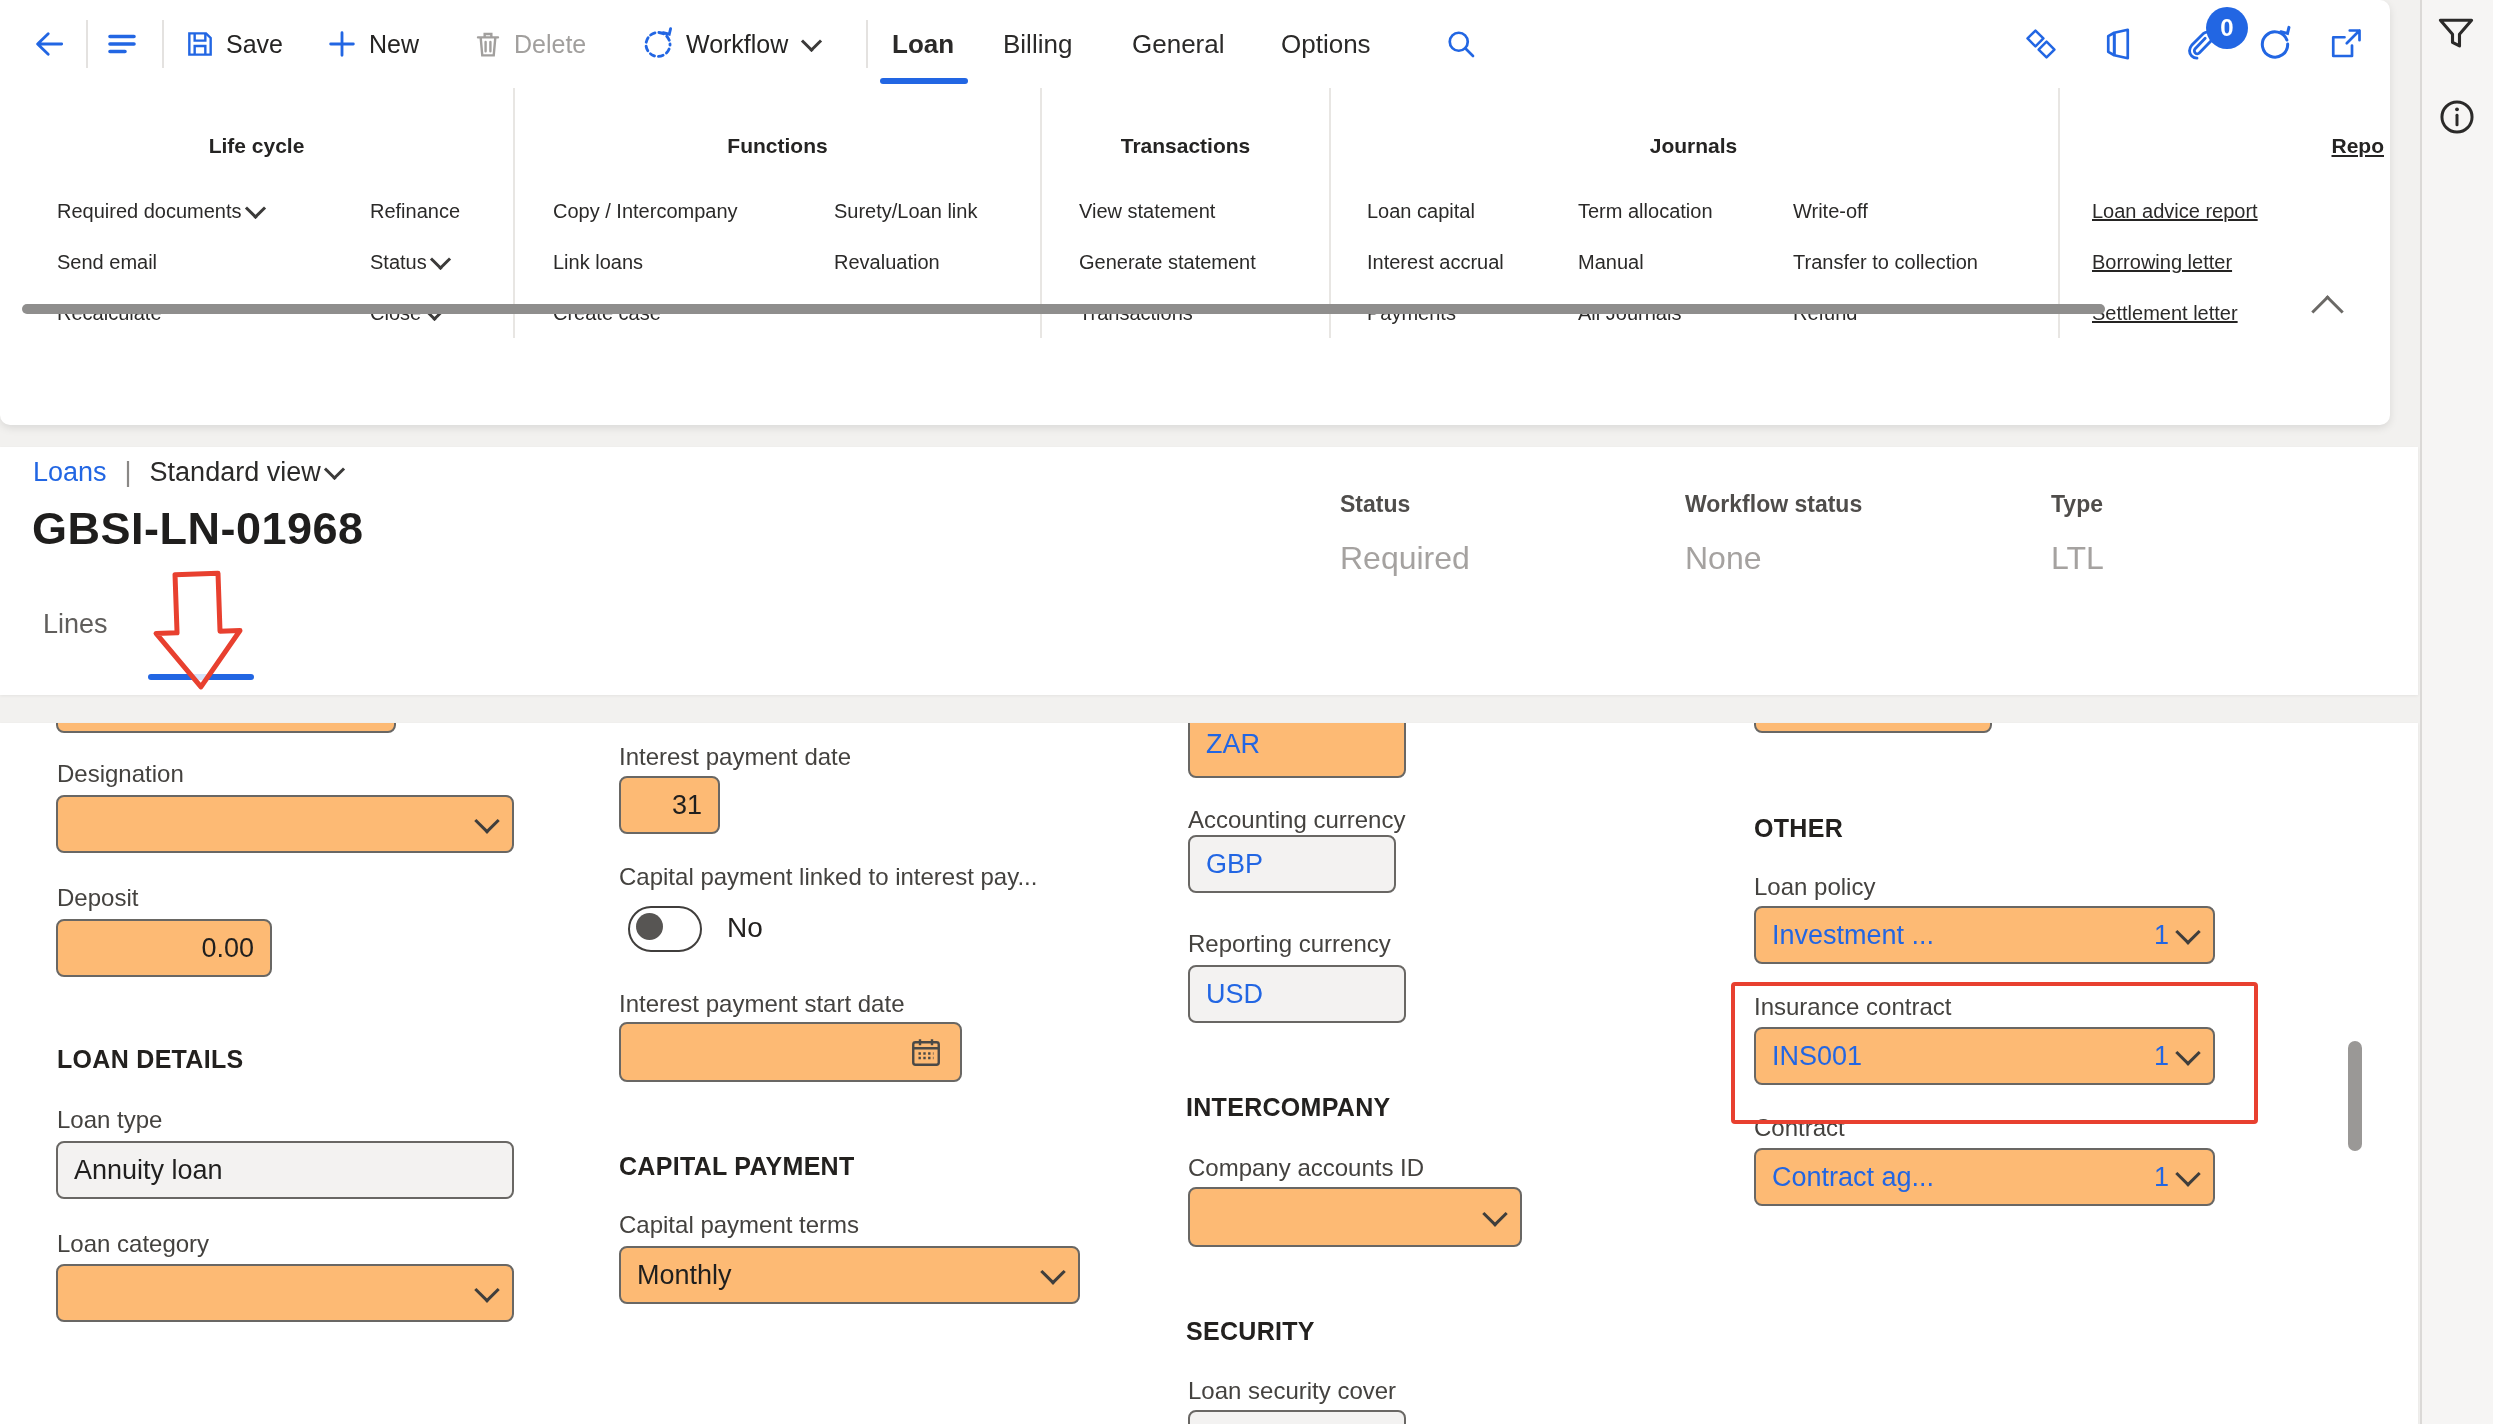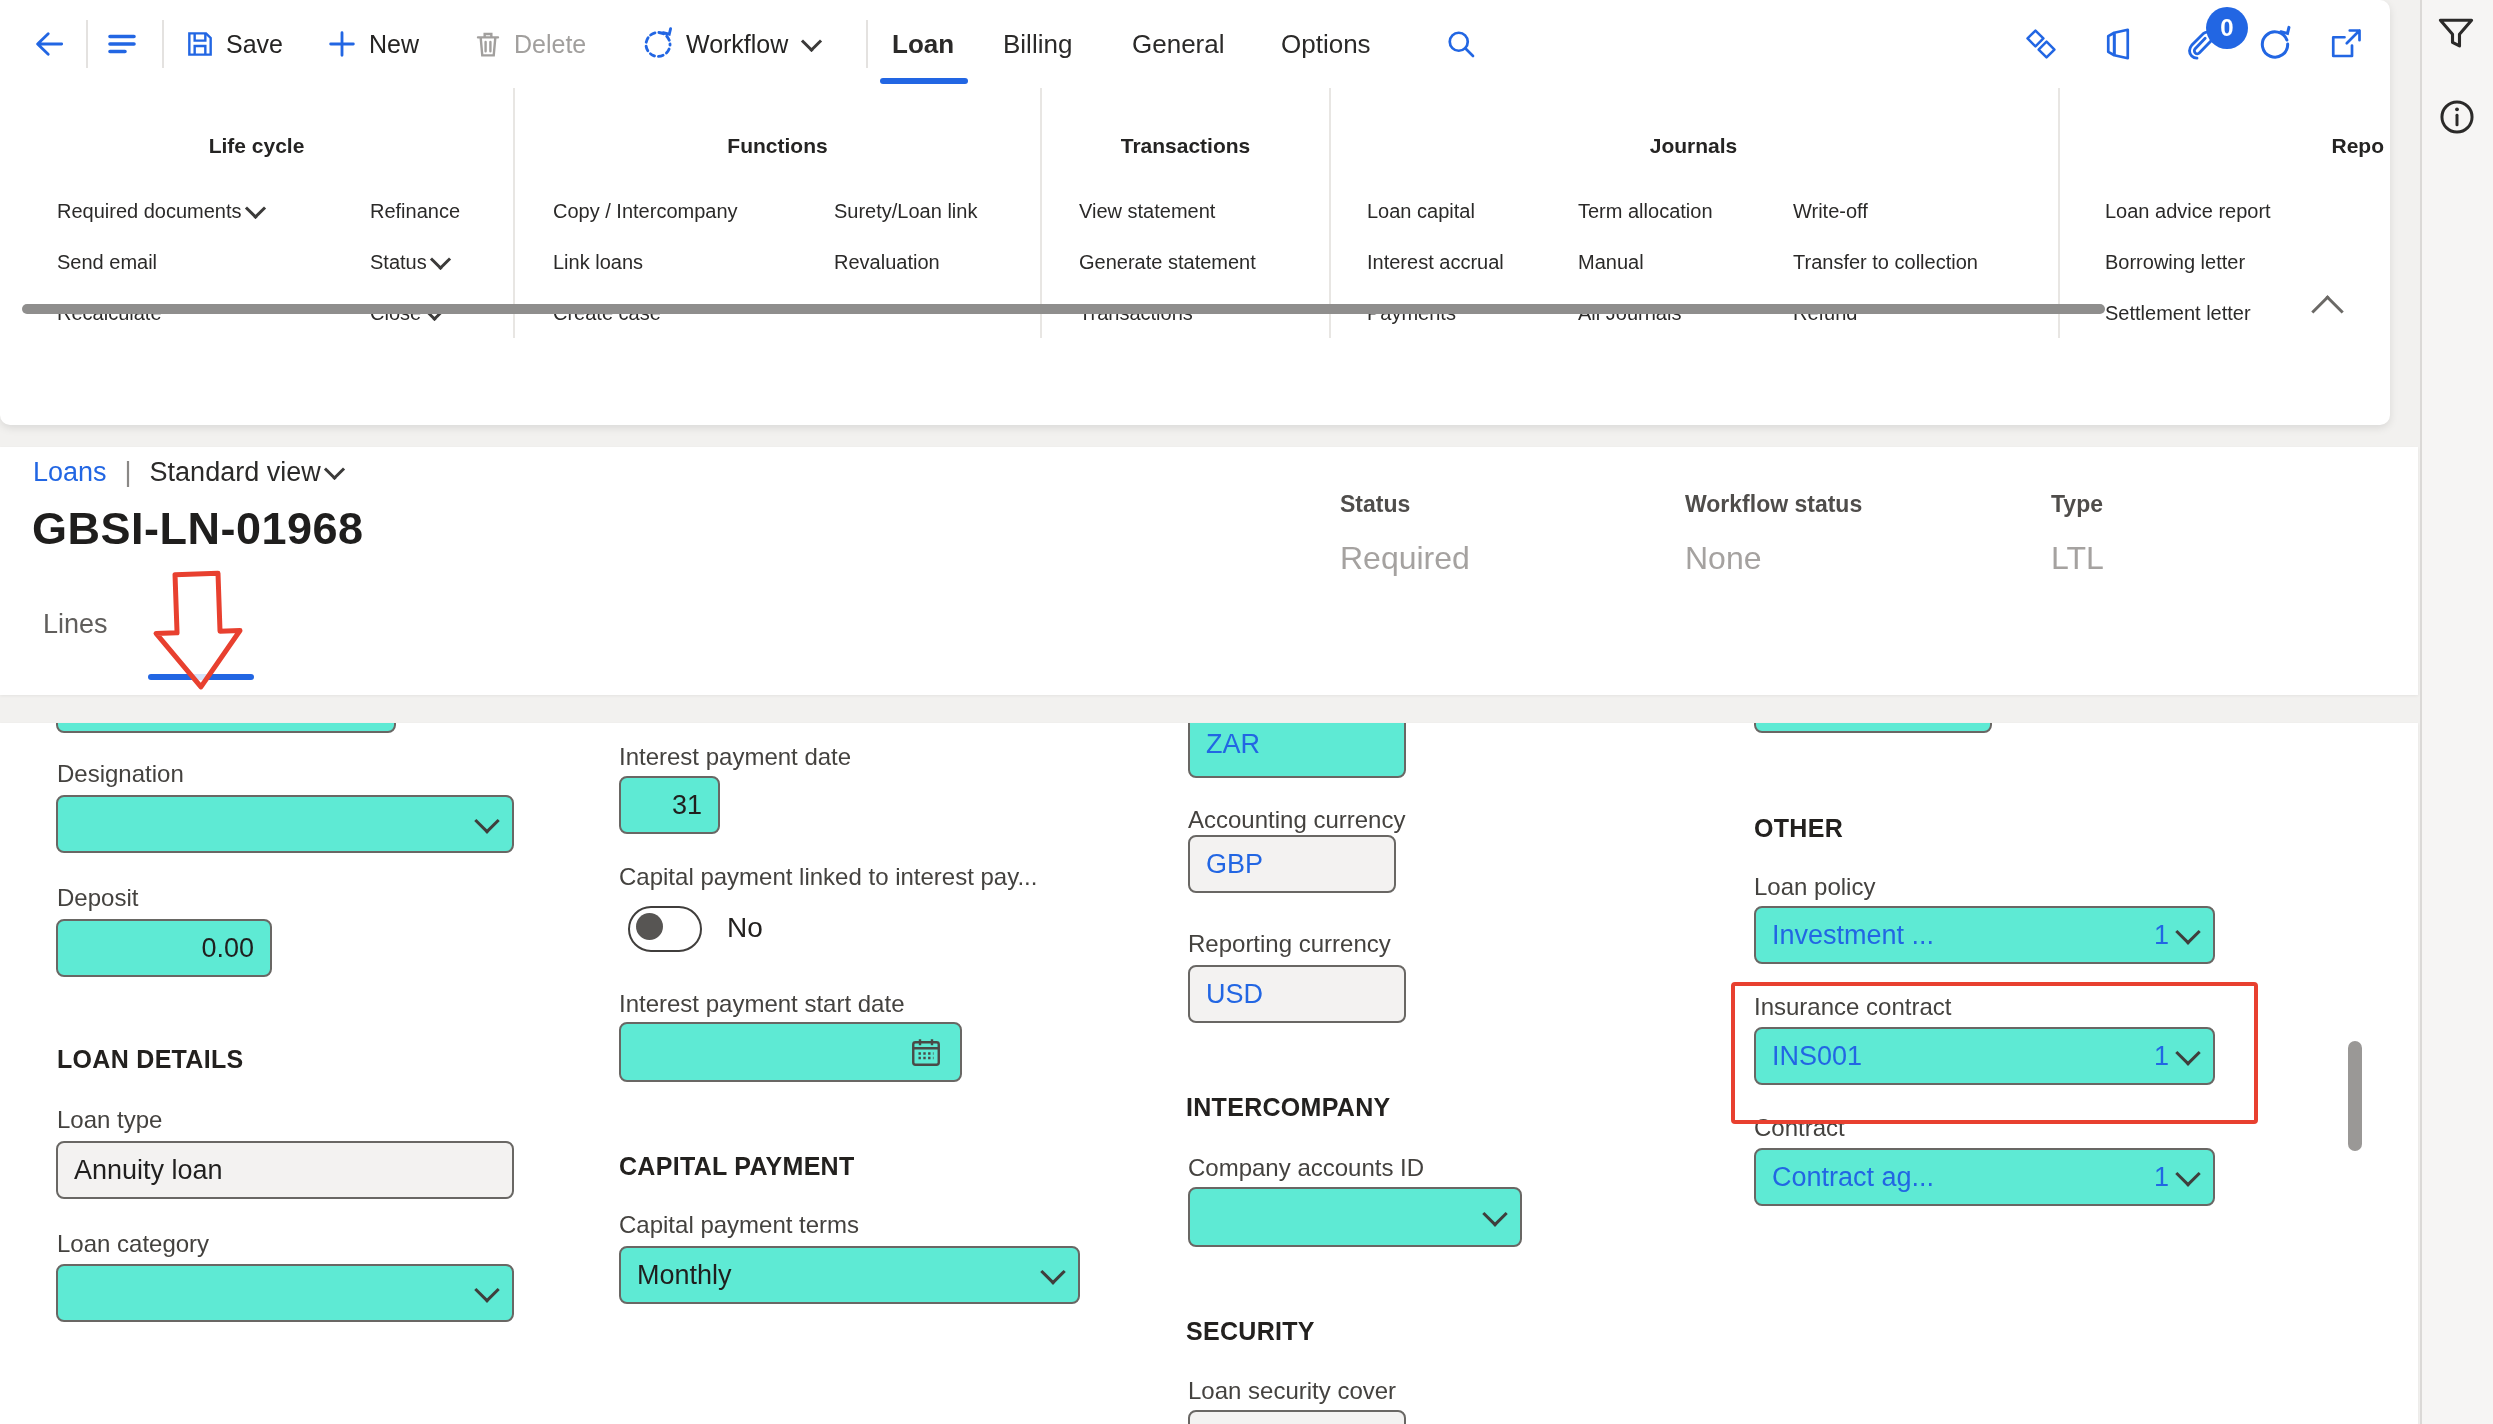--- a/index.html
+++ b/index.html
@@ -61,21 +61,21 @@
   .stat{position:absolute;top:44px;}
   .stat .sl{font-size:23px;font-weight:600;color:#4f4d4b;}
   .stat .sv{margin-top:22px;font-size:32px;color:#a5a2a0;}
 
   
   .fpanel{position:absolute;left:0;top:723px;width:2418px;height:701px;background:#fff;overflow:hidden;
           box-shadow:0 1px 3px rgba(0,0,0,.06);}
   .flabel{position:absolute;font-size:24px;color:#44423f;}
   .fsection{position:absolute;font-size:25px;font-weight:700;color:#23211f;letter-spacing:.3px;}
   .fbox{position:absolute;box-sizing:border-box;height:58px;border:2px solid #696764;border-radius:8px;
-        background:#5eead4;display:flex;align-items:center;padding:0 16px;font-size:27px;color:#201f1e;}
+        background:#fdba74;display:flex;align-items:center;padding:0 16px;font-size:27px;color:#201f1e;}
   .fbox.ro{background:#f3f2f1;}
   .fbox .val-link{color:#2266E3;}
   .fbox .spacer{flex:1;}
   .dd-chev{width:15px;height:15px;border-right:3px solid #3f3e3c;border-bottom:3px solid #3f3e3c;
            transform:rotate(45deg);margin-top:-7px;flex:none;}
   .lk-num{color:#2266E3;font-size:27px;margin-right:10px;}
   .right-num{text-align:right;justify-content:flex-end;}
   .toggle{position:absolute;width:70px;height:42px;border:2.5px solid #403e3c;border-radius:23px;background:#fff;cursor:pointer;}
   .toggle::after{content:"";position:absolute;left:6px;top:5px;width:27px;height:27px;border-radius:50%;background:#575553;}
   .toggle-txt{position:absolute;font-size:28px;color:#23211f;}
@@ -329,21 +329,21 @@
             <div class="ritem">
                 <span>Transfer to collection</span>
               </div>
             <div class="ritem">
                 <span>Refund</span>
               </div>
           </div>
         </div>
       </div>
 
-      <div class="rgroup g-repo" style="padding-left:45px;">
+      <div class="rgroup g-repo" style="padding-left:32px;text-decoration:underline;">
         <div class="rtitle">Repo</div>
         <div class="rcols">
           <div class="rcol">
             <div class="ritem">
                 <span>Loan advice report</span>
               </div>
             <div class="ritem">
                 <span>Borrowing letter</span>
               </div>
             <div class="ritem">

